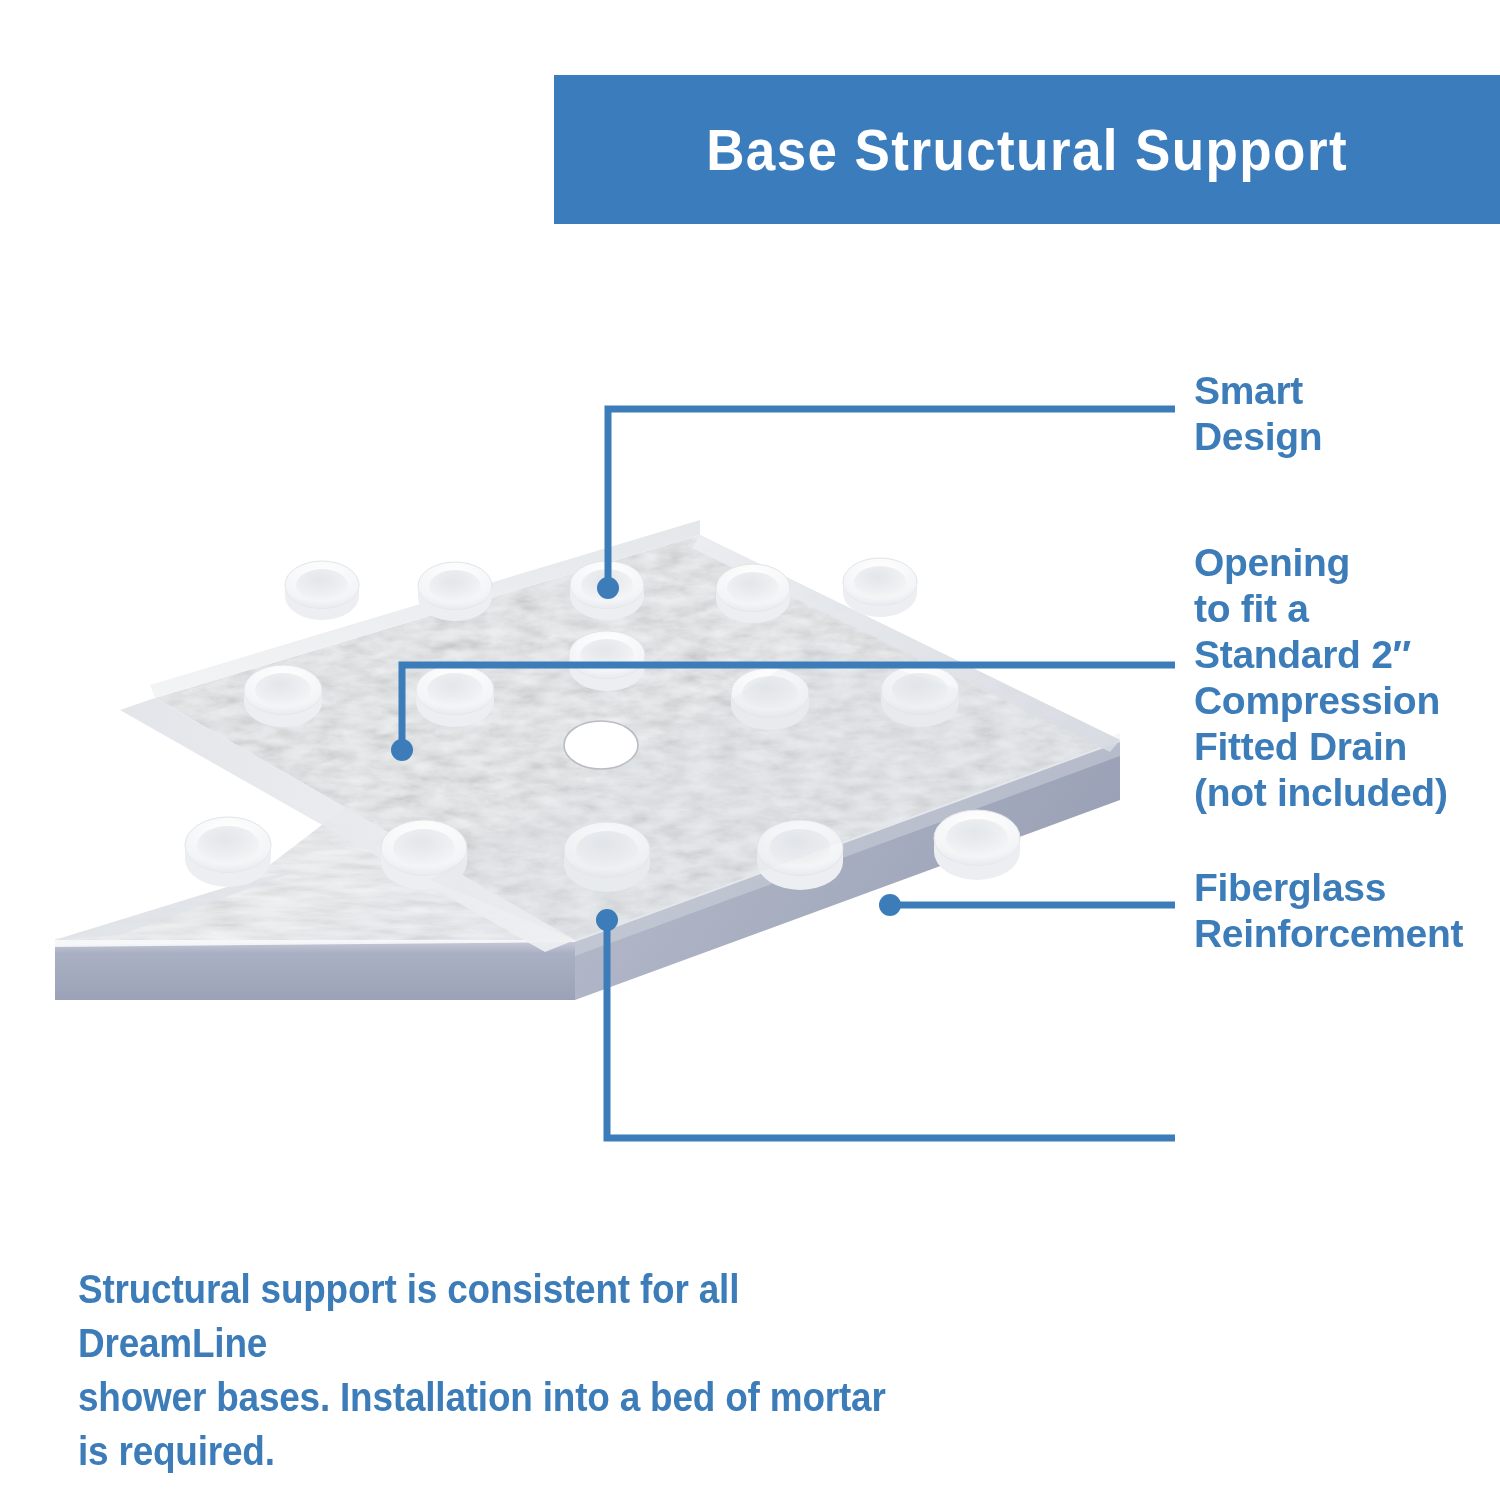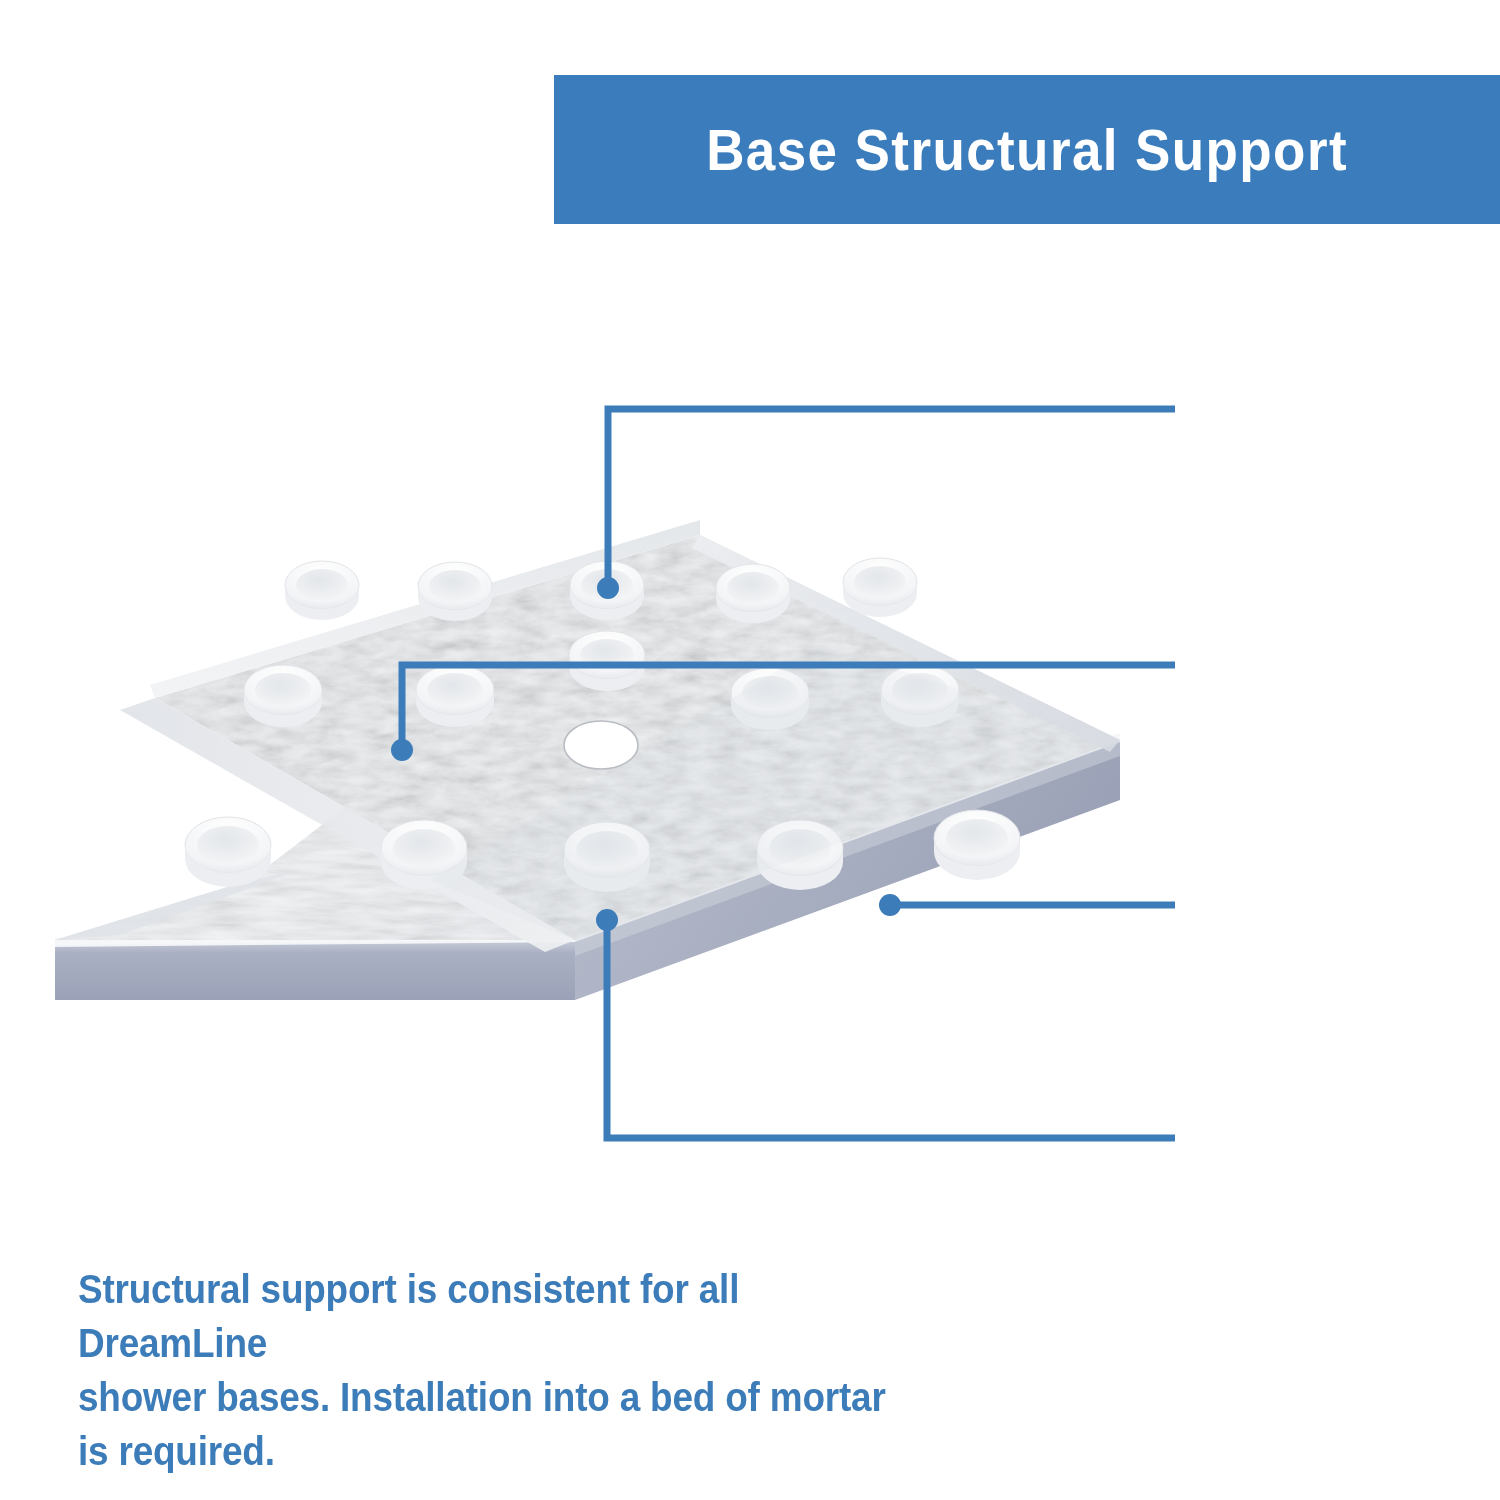--- a/index.html
+++ b/index.html
@@ -289,21 +289,31 @@
       <circle cx="402" cy="750" r="11"></circle>
       <circle cx="890" cy="905" r="11"></circle>
       <circle cx="607" cy="920" r="11"></circle>
     </g>
   </svg>
 
   <div id="header-banner">
     <div id="header-title">Base Structural Support</div>
   </div>
 
-
-
+  <div class="callout-label" id="label-smart-design">Smart
+Design</div>
+
+  <div class="callout-label" id="label-drain-opening">Opening
+to fit a
+Standard 2″
+Compression
+Fitted Drain
+(not included)</div>
+
+  <div class="callout-label" id="label-fiberglass">Fiberglass
+Reinforcement</div>
 
 
   <div id="bottom-note">Structural support is consistent for all DreamLine
 shower bases. Installation into a bed of mortar
 is required.</div>
 
 </div>
 
 </body></html>

